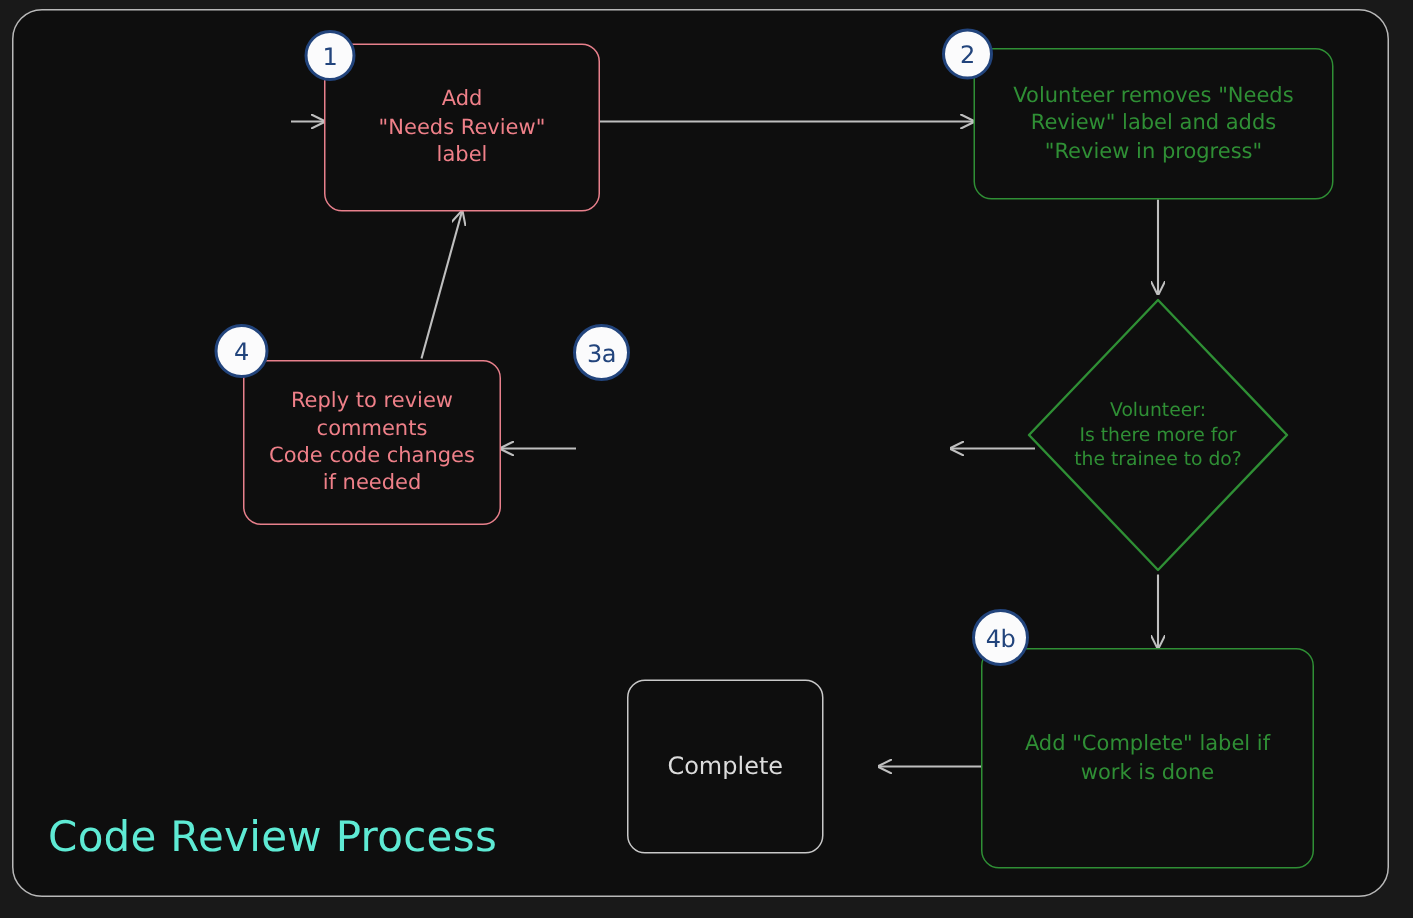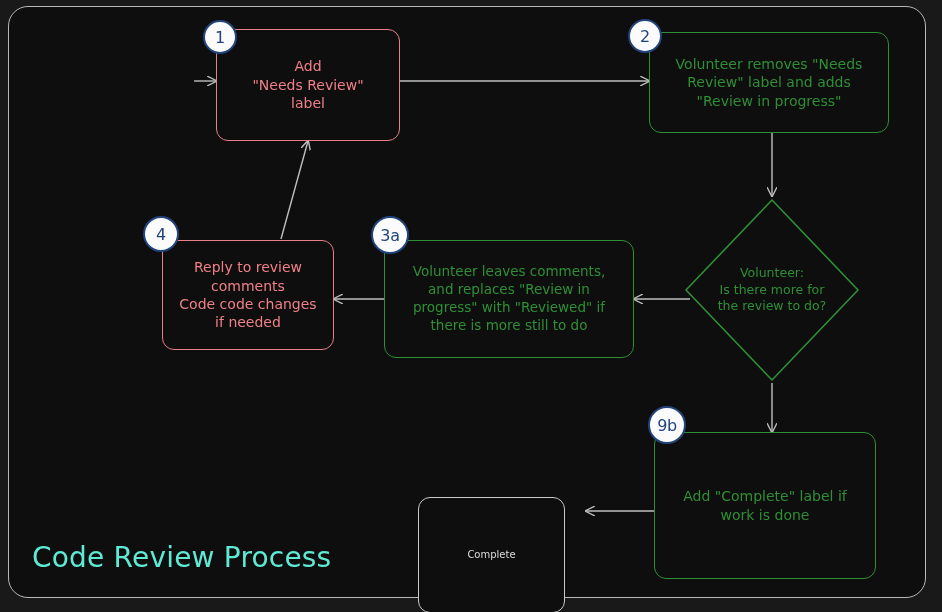--- a/index.html
+++ b/index.html
@@ -156,49 +156,43 @@
   <div class="badge" style="left:628px; top:19px; width:34px; height:34px;">
     <span>2</span>
   </div>
 
   <div class="diamond-wrap" style="left:682px; top:196px; width:180px; height:188px;">
     <svg class="diamond-shape" viewBox="0 0 180 188" xmlns="http://www.w3.org/2000/svg">
       <path d="M 90 4 L 176 94 L 90 184 L 4 94 Z" fill="#0e0e0e" stroke="#2f8f35" stroke-width="1.6" stroke-linejoin="round"></path>
     </svg>
     <div class="diamond-label">Volunteer:
 Is there more for
-the review to do?</div>
+the trainee to do?</div>
   </div>
 
-  <div class="node green" style="left:384px; top:240px; width:250px; height:118px; font-size:13.5px;">
-    <span>Volunteer leaves comments,
-and replaces "Review in
-progress" with "Reviewed" if
-there is more still to do</span>
-  </div>
-  <div class="badge" style="left:371px; top:216px; width:38px; height:38px;">
+  <div class="badge" style="left:382px; top:216px; width:38px; height:38px;">
     <span>3a</span>
   </div>
 
   <div class="node red" style="left:162px; top:240px; width:172px; height:110px; font-size:14px;">
     <span>Reply to review
 comments
 Code code changes
 if needed</span>
   </div>
   <div class="badge" style="left:143px; top:216px; width:36px; height:36px;">
     <span>4</span>
   </div>
 
   <div class="node green" style="left:654px; top:432px; width:222px; height:147px; font-size:14px;">
     <span>Add "Complete" label if
 work is done</span>
   </div>
   <div class="badge" style="left:648px; top:406px; width:38px; height:38px;">
-    <span>9b</span>
+    <span>4b</span>
   </div>
 
-  <div class="node grey" style="left:418px; top:453px; width:147px; height:116px; font-size:10px;margin-top:44px;">
+  <div class="node grey" style="left:418px; top:453px; width:131px; height:116px; font-size:16px;">
     <span>Complete</span>
   </div>
 
   <div id="diagram-title">Code Review Process</div>
 </div>
 
 </body></html>

